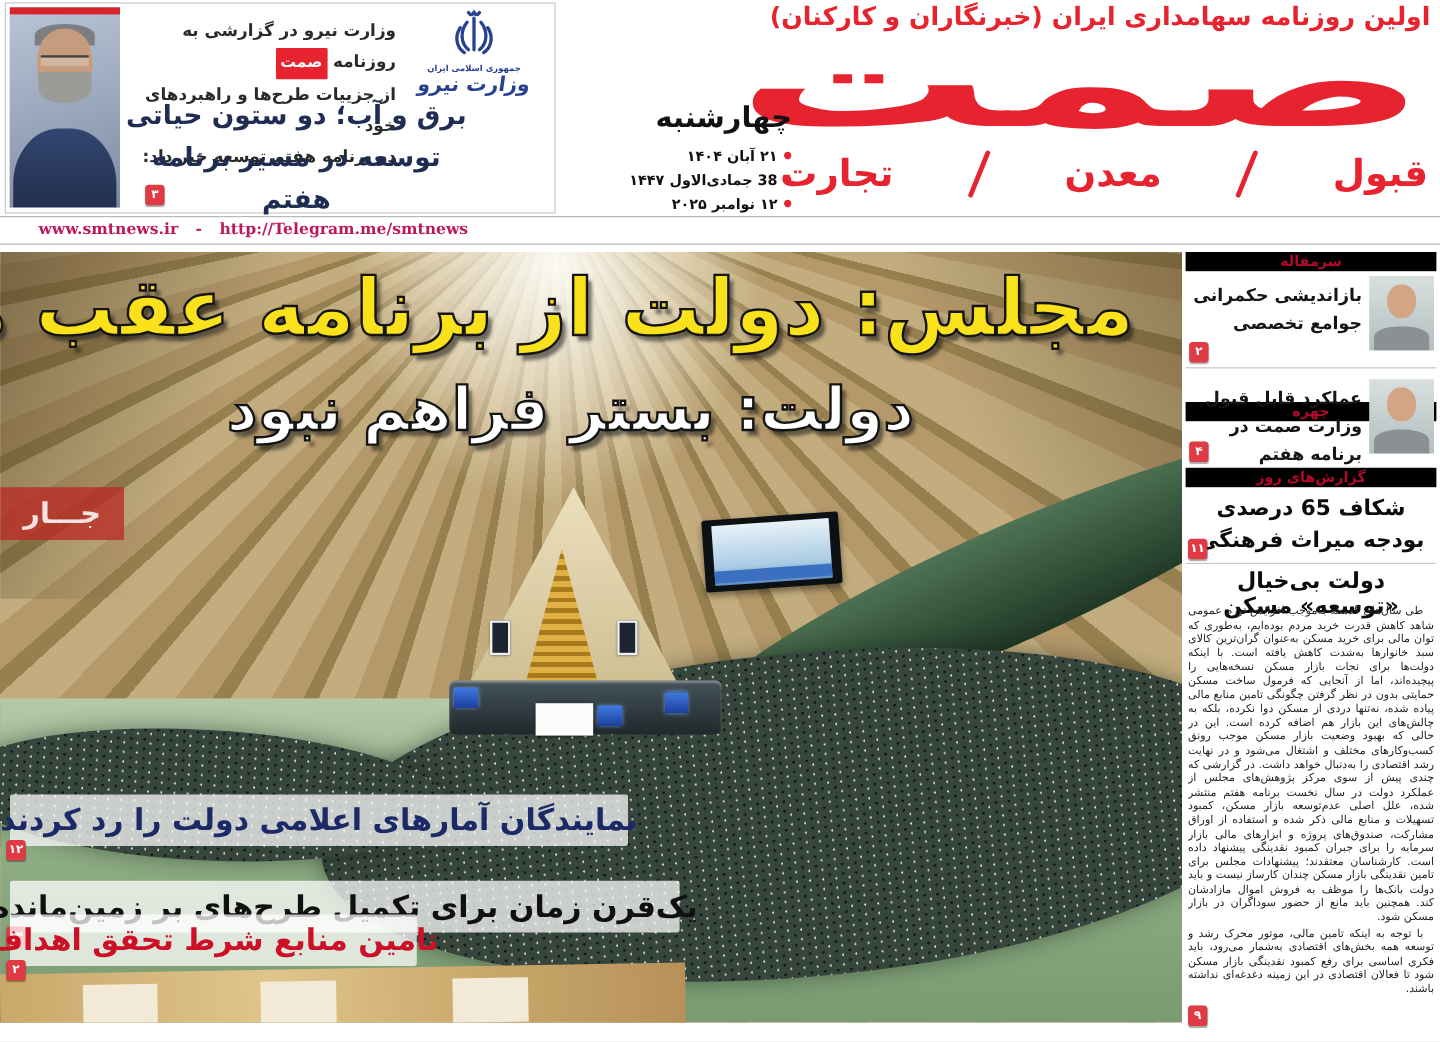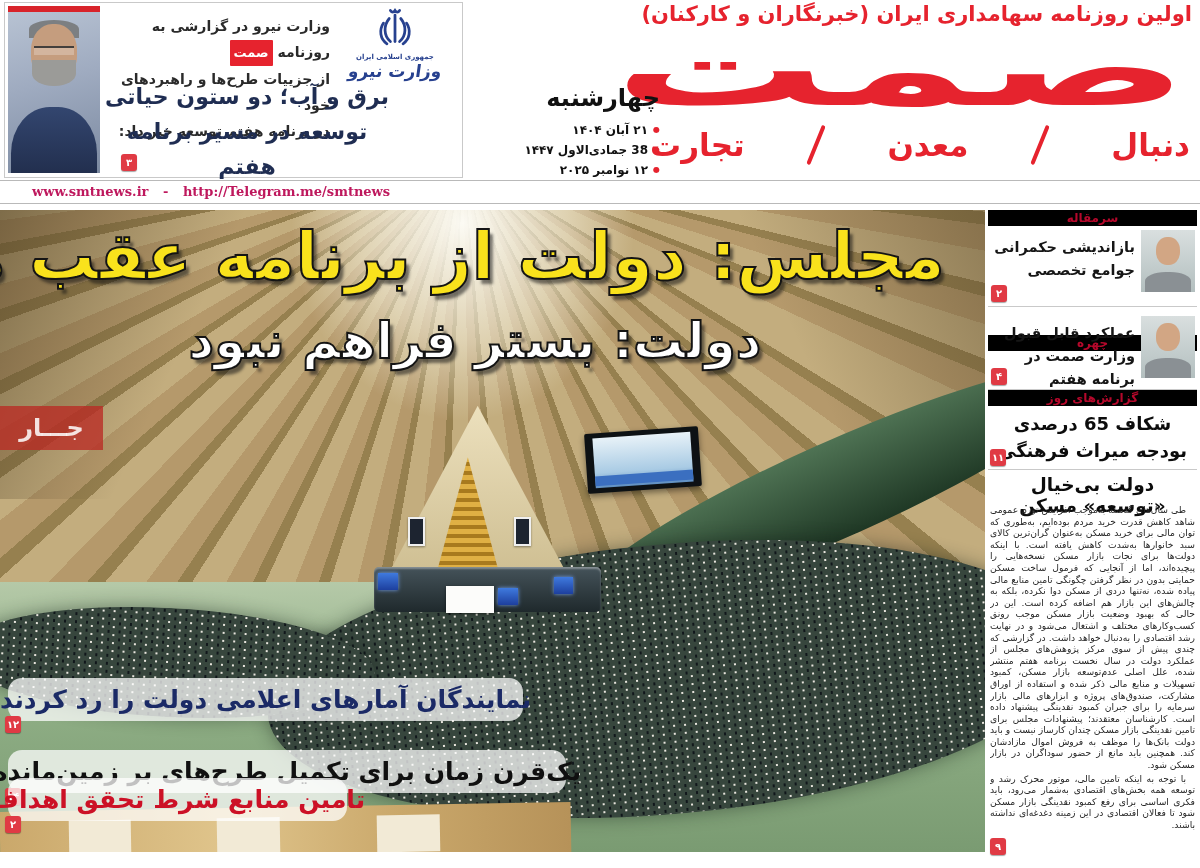--- a/index.html
+++ b/index.html
@@ -124,23 +124,23 @@
            -webkit-text-stroke:2px #141414; text-shadow:4px 5px 3px rgba(20,20,20,.55); }
   .lead2 { position:absolute; top:102px; left:180px; right:215px; text-align:center;
            font-size:50px; font-weight:bold; color:#ffffff; white-space:nowrap;
            -webkit-text-stroke:2px #141414; text-shadow:4px 5px 3px rgba(20,20,20,.55); }
 
   .jar-banner { position:absolute; left:0; top:196px; width:103px; height:44px;
                 background:rgba(186,42,36,.78); color:rgba(255,255,255,.85);
                 font-size:24px; font-weight:bold; display:flex; align-items:center;
                 justify-content:center; }
 
-  .strip { position:absolute; left:8px; background:rgba(255,255,255,.74); border-radius:14px;
+  .strip { position:absolute; left:8px; background:rgba(255,255,255,.74); border-radius:2px;
            display:flex; align-items:center; justify-content:center;
-           font-weight:bold; font-size:25px; white-space:nowrap;margin-top:16px; }
+           font-weight:bold; font-size:25px; white-space:nowrap; }
   .strip-1 { top:452px; width:515px; height:43px; color:#1b2a66; }
   .strip-2 { top:524px; width:558px; height:43px; color:#101010; }
   .strip-3 { top:552px; width:339px; height:43px; color:#cc1126; }
   .strip .badge { left:-3px; bottom:-12px; }
 
   
   .sidebar { position:absolute; top:210px; left:988px; width:209px; height:645px; background:#fff; }
   .pink-bar { position:absolute; left:0; width:209px; height:16px; background:#000000;
               color:#b5082b; font-size:12px; font-weight:bold; text-align:center; line-height:16px; }
   .bar-1 { top:0; } .bar-2 { top:86px;margin-top:39px; } .bar-3 { top:180px; }
@@ -171,21 +171,21 @@
   .article-badge { left:2px; top:628px; }
 </style>
 </head>
 <body>
 
 <div class="page">
 
   <div class="tagline">اولین روزنامه سهامداری ایران (خبرنگاران و کارکنان)</div>
   <div class="logo-word">صمت</div>
   <div class="logo-sub">
-    <span>دنبال</span>
+    <span>قبول</span>
     <span class="logo-slash"></span>
     <span>معدن</span>
     <span class="logo-slash"></span>
     <span>تجارت</span>
   </div>
 
   <div class="date-block">
     <div class="weekday">چهارشنبه</div>
     <div class="date-line">۲۱ آبان ۱۴۰۴</div>
     <div class="date-line">38 جمادی‌الاول ۱۴۴۷</div>

